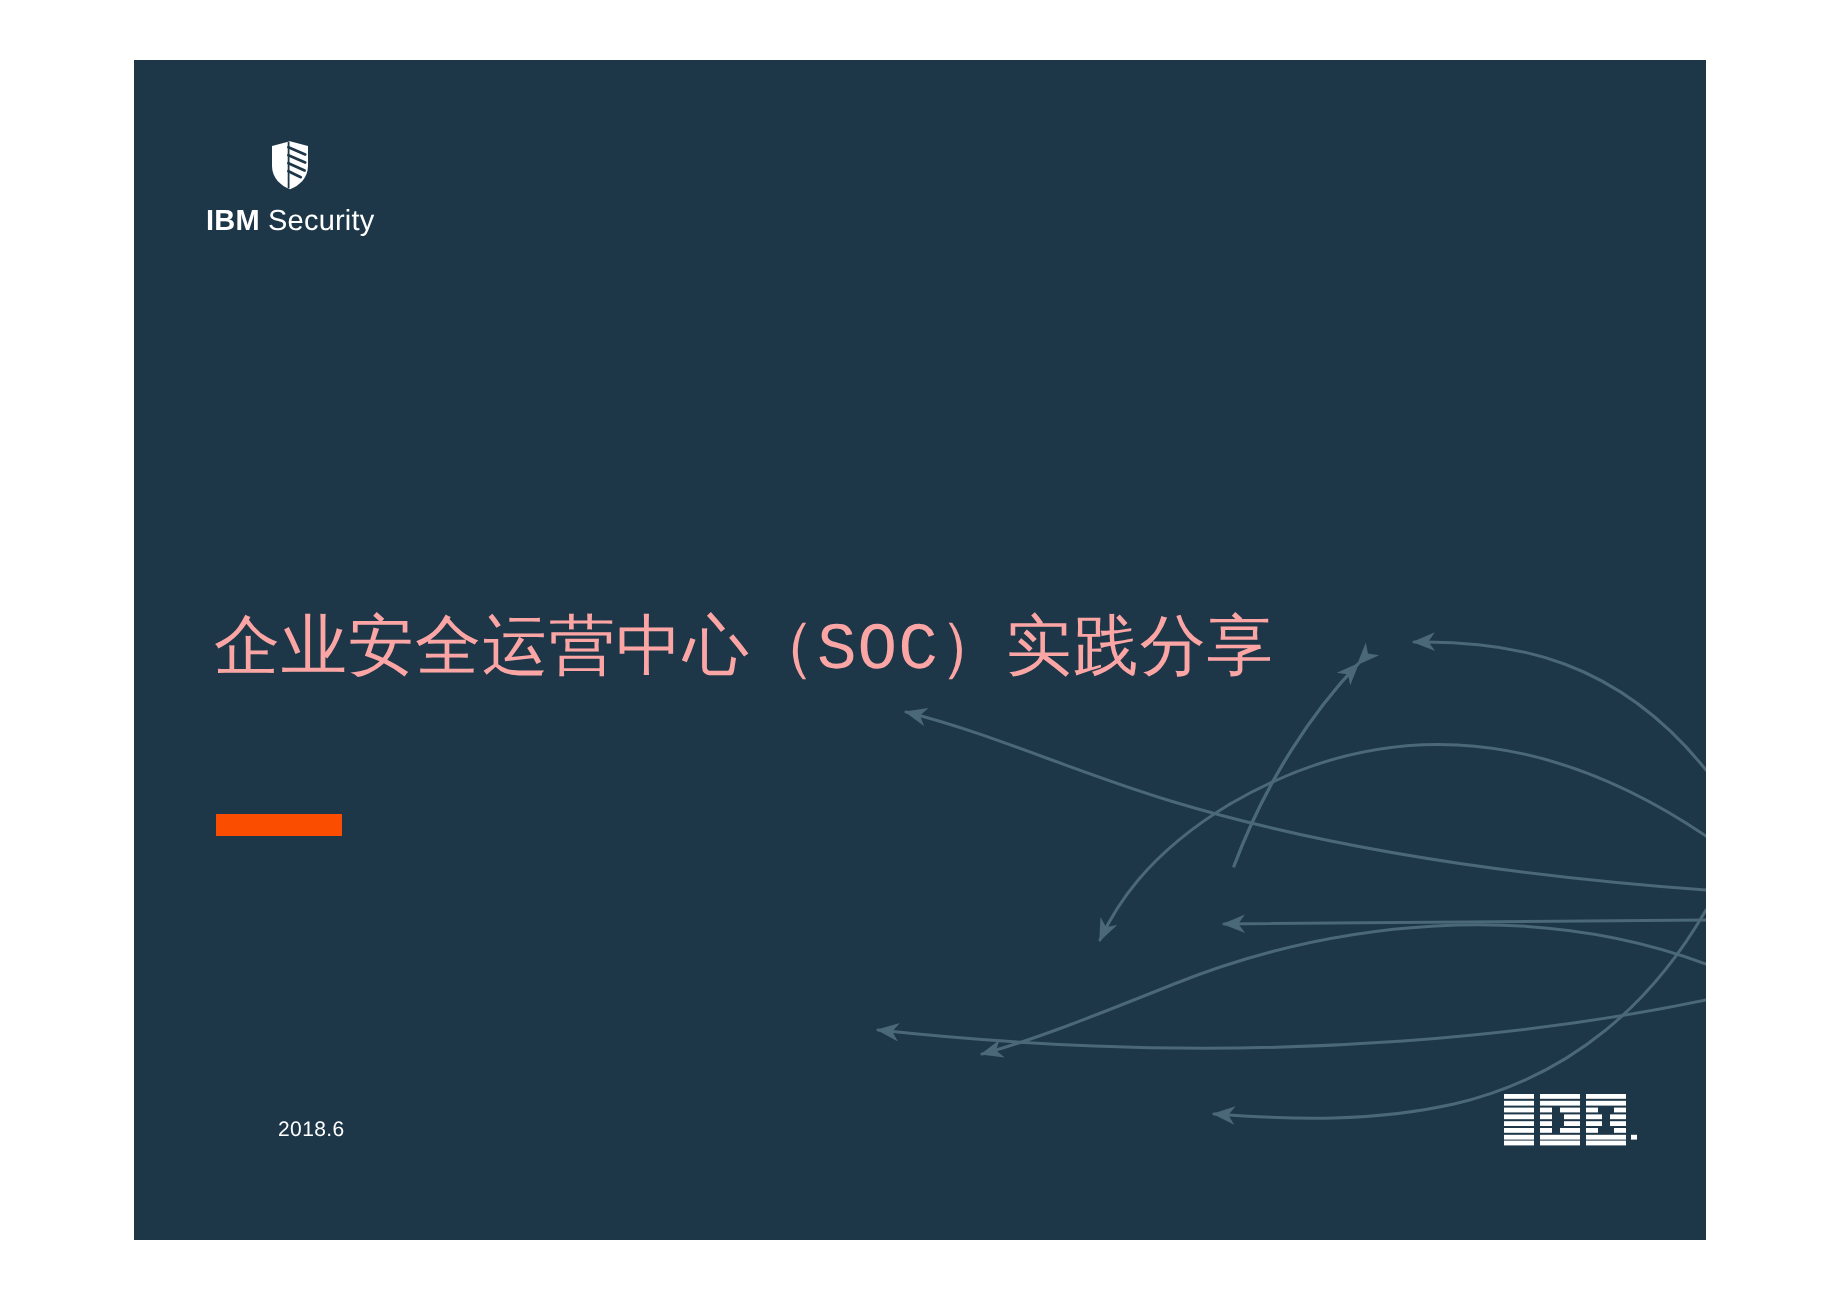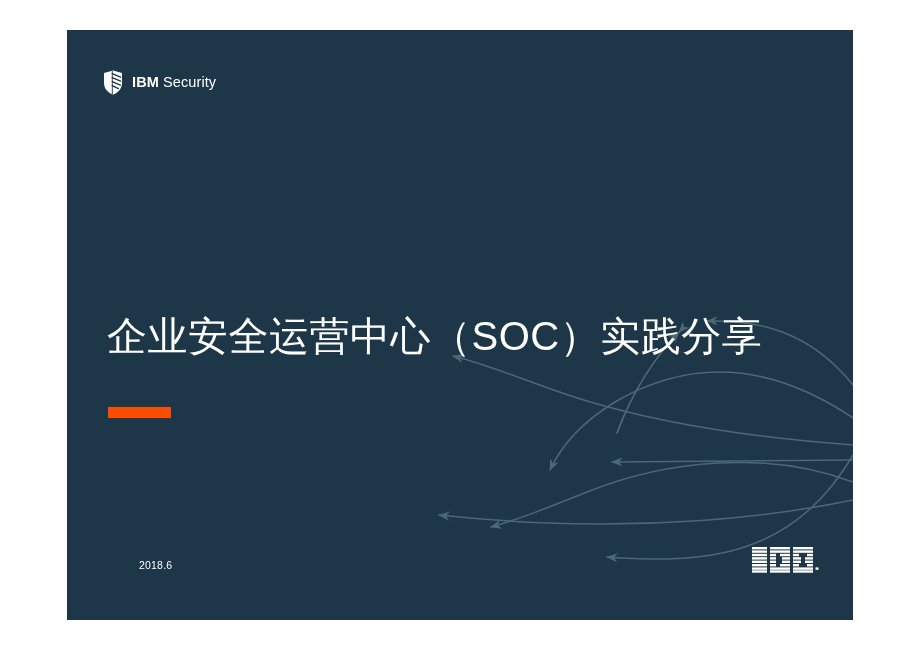--- a/index.html
+++ b/index.html
@@ -37,20 +37,21 @@
   }
 
   
   #brand {
     position: absolute;
     left: 36px;
     top: 40px;
     display: flex;
     align-items: center;
     gap: 9px;
+    flex-direction: column;
   }
   #brand-shield {
     width: 20px;
     height: 25px;
     display: block;
   }
   #brand-text {
     color: #ffffff;
     font-size: 14.5px;
     letter-spacing: 0.1px;
@@ -63,23 +64,23 @@
   #brand-text .sec {
     font-weight: 400;
   }
 
   
   #title {
     position: absolute;
     left: 40px;
     top: 252px;
     width: 700px;
-    color: #ffffff;
-    font-family: Liberation Sans, sans-serif;
-    font-size: 40px;
+    color: #fca5a5;
+    font-family: Liberation Mono, monospace;
+    font-size: 33px;
     font-weight: 400;
     line-height: 1.35;
     letter-spacing: 0.5px;
     white-space: nowrap;
   }
 
   
   #accent-bar {
     position: absolute;
     left: 41px;

